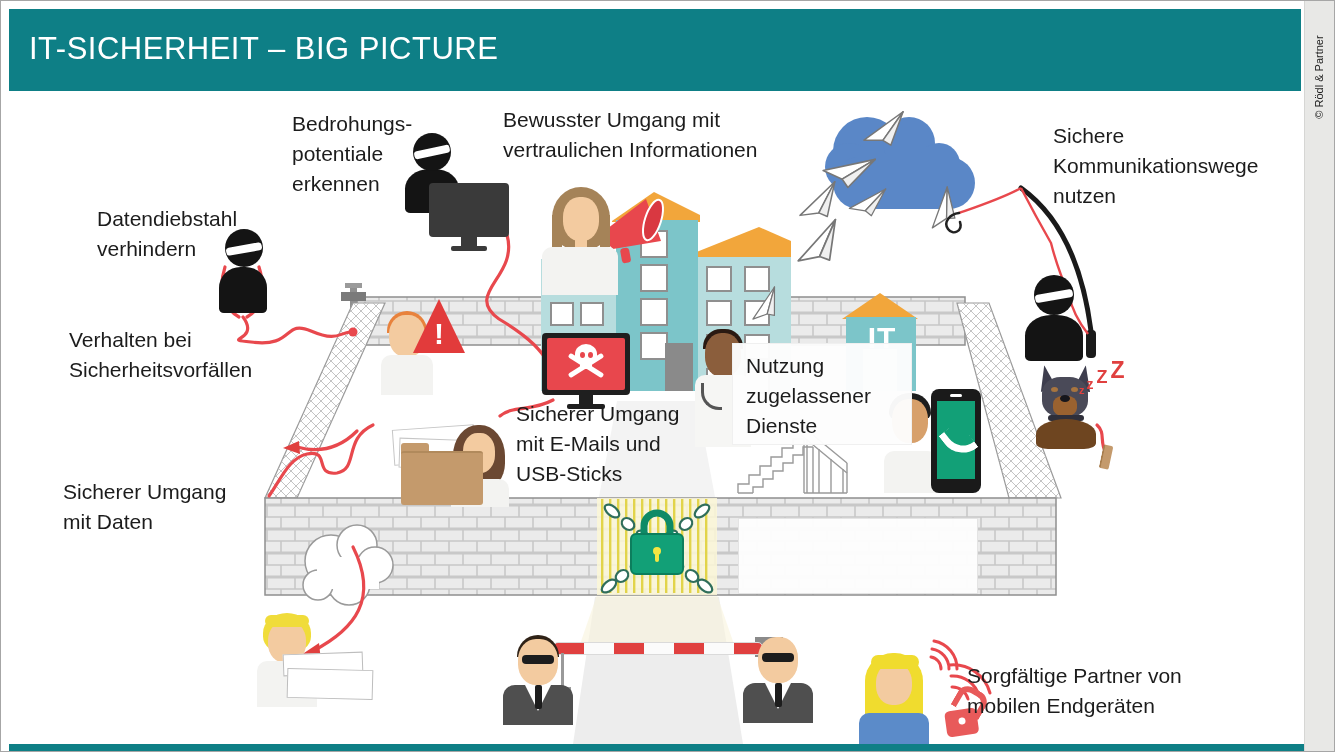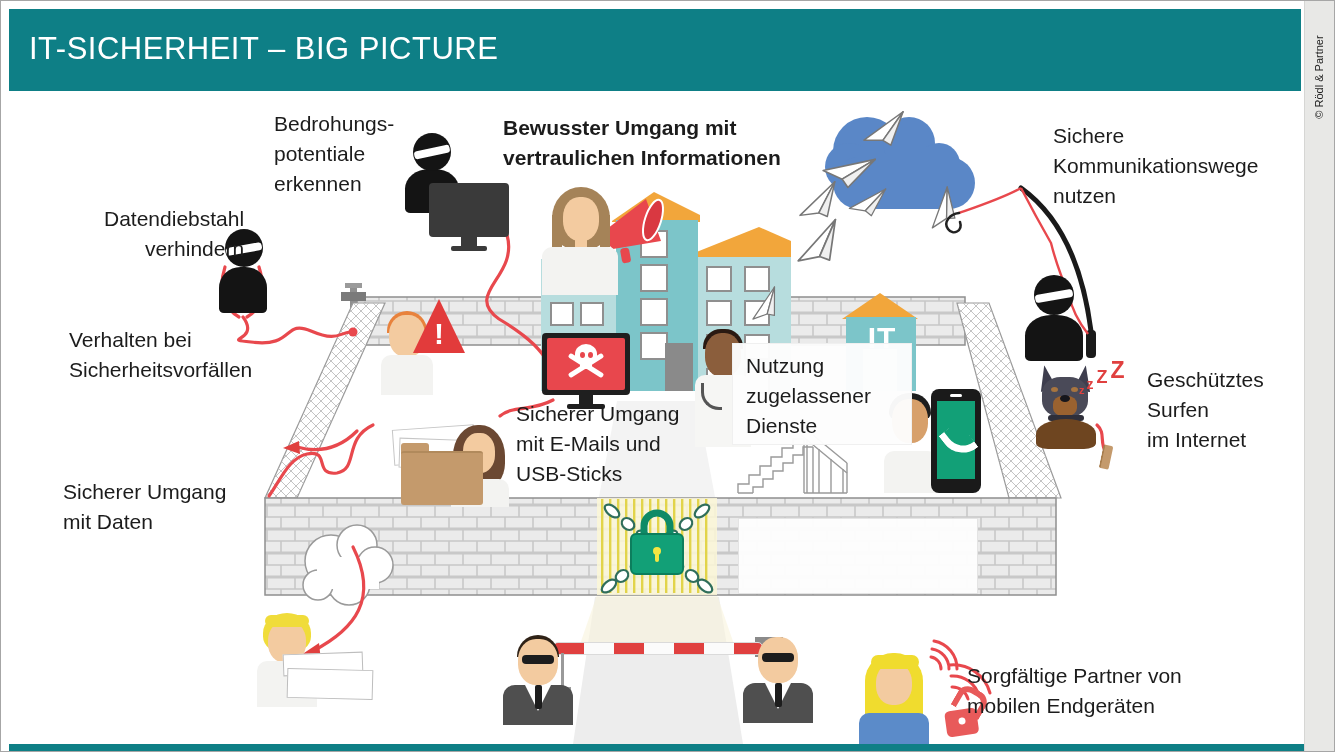--- a/index.html
+++ b/index.html
@@ -12,24 +12,24 @@
   #copyright{position:absolute;left:1268px;top:70px;width:100px;text-align:center;font-size:11px;color:#222;
              transform:rotate(-90deg);white-space:nowrap;z-index:32;}
   #bottom-bar{position:absolute;left:8px;top:743px;width:1296px;height:9px;background:#0E7F86;z-index:30;}
   
   #scene-svg{position:absolute;left:0;top:0;width:1335px;height:752px;z-index:1;}
   
   .lbl{position:absolute;font-size:21px;line-height:30px;color:#1c1c1c;white-space:pre-line;z-index:20;}
   .whitebox{position:absolute;background:rgba(253,253,253,.97);border:1px solid #E4E4E4;z-index:14;}
   #services-box{left:731px;top:342px;width:178px;height:100px;border-color:#F0F0F0;}
   #pw-box{left:737px;top:517px;width:238px;height:74px;}
-  #lbl-threat{left:273px;top:108px;}
-  #lbl-confidential{left:502px;top:112px;font-weight:bold;}
+  #lbl-threat{left:291px;top:108px;}
+  #lbl-confidential{left:502px;top:104px;}
   #lbl-securecomm{left:1052px;top:120px;}
-  #lbl-datatheft{left:103px;top:203px;text-align:right;}
+  #lbl-datatheft{left:96px;top:203px;}
   #lbl-incident{left:68px;top:324px;}
   #lbl-services{left:745px;top:350px;z-index:20;}
   #lbl-surfing{left:1146px;top:364px;}
   #lbl-emailusb{left:515px;top:398px;}
   #lbl-datahandling{left:62px;top:476px;}
   #lbl-passwords{left:757px;top:524px;}
   #lbl-internal{left:96px;top:610px;}
   #lbl-mobile{left:966px;top:660px;}
   
   .fig{position:absolute;z-index:10;}
@@ -506,23 +506,20 @@
   <div class="lbl" id="lbl-securecomm">Sichere
 Kommunikationswege
 nutzen</div>
   <div class="lbl" id="lbl-datatheft">Datendiebstahl
 verhindern</div>
   <div class="lbl" id="lbl-services">Nutzung
 zugelassener
 Dienste</div>
   <div class="lbl" id="lbl-incident">Verhalten bei
 Sicherheitsvorfällen</div>
-  <div class="lbl" id="lbl-surfing">Geschütztes
-Surfen
-im Internet</div>
   <div class="lbl" id="lbl-emailusb">Sicherer Umgang
 mit E-Mails und
 USB-Sticks</div>
   <div class="lbl" id="lbl-datahandling">Sicherer Umgang
 mit Daten</div>
   <div class="lbl" id="lbl-mobile">Sorgfältige Partner von
 mobilen Endgeräten</div>
 
   <div id="header">
     <h1>IT-SICHERHEIT – BIG PICTURE</h1>

